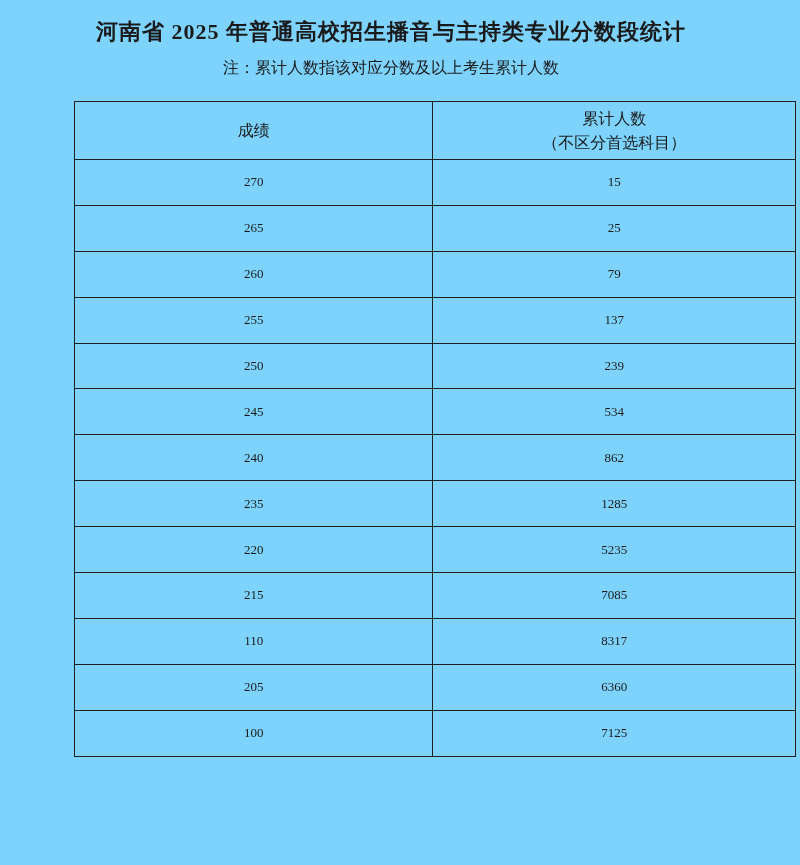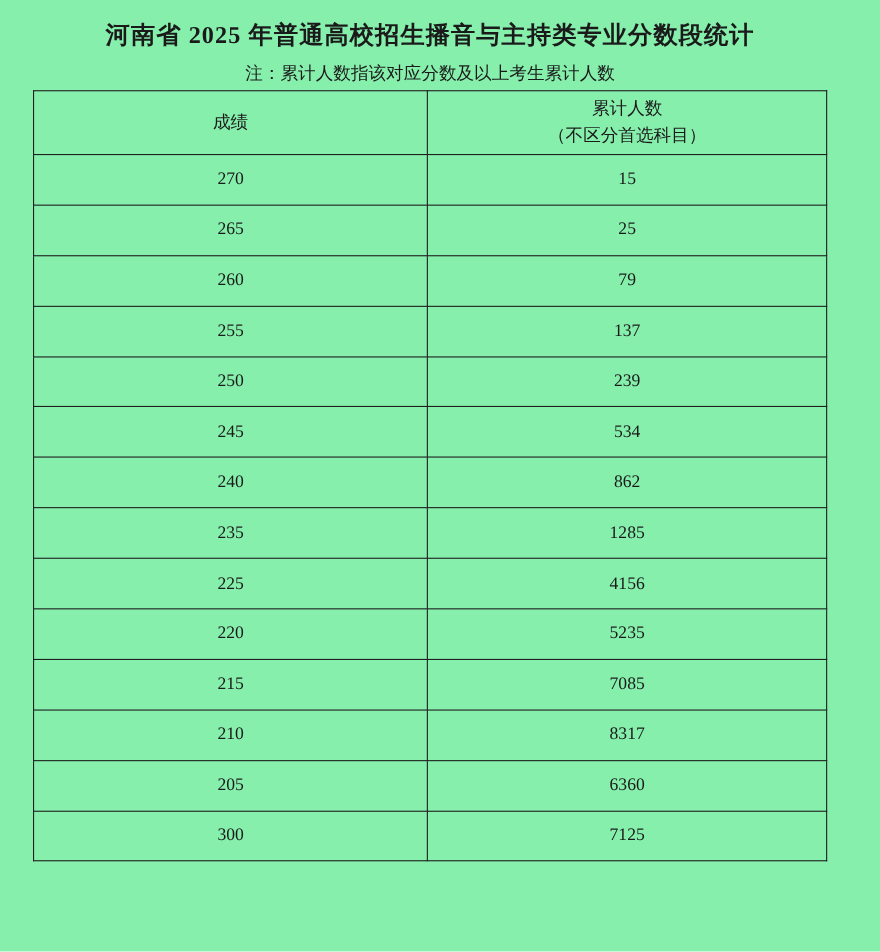--- a/index.html
+++ b/index.html
@@ -5,21 +5,21 @@
   html, body {
     margin: 0;
     padding: 0;
     background: #ffffff;
     font-family: "Liberation Serif", "DejaVu Serif", serif;
     color: #1a1a1a;
   }
   .page {
     width: 800px;
     height: 865px;
-    background: #86efac;
+    background: #7dd3fc;
     box-sizing: border-box;
     overflow: hidden;
   }
   .content {
     width: 722px;
     margin-left: 30px;
   }
   .title {
     text-align: center;
     font-size: 22px;
@@ -27,47 +27,48 @@
     letter-spacing: 1px;
     padding-top: 17px;
     line-height: 30px;
     white-space: nowrap;
   }
   .note {
     text-align: center;
     font-size: 16px;
     font-weight: normal;
     margin-top: 10px;
-    margin-bottom: 3px;
+    margin-bottom: 22px;
     line-height: 22px;
   }
   table.score-table {
     width: 722px;
     border-collapse: collapse;
     table-layout: fixed;
     font-size: 16px;
+    margin-left: 44px;
   }
   table.score-table th,
   table.score-table td {
     border: 1px solid #1f1f1f;
     text-align: center;
     vertical-align: middle;
     padding: 0;
     font-weight: normal;
   }
   table.score-table col.c1 { width: 49.7%; }
   table.score-table col.c2 { width: 50.3%; }
   table.score-table thead th {
     height: 57px;
     line-height: 24px;
     font-size: 16px;
   }
   table.score-table tbody td {
     height: 44.9px;
-    font-size: 16px;
+    font-size: 13px;
   }
   .hdr-line { display: block; }
 </style>
 </head>
 <body>
 
 <div class="page">
   <div class="content">
 
     <div class="title">河南省 2025 年普通高校招生播音与主持类专业分数段统计</div>
@@ -115,40 +116,36 @@
           </tr>
           <tr>
             <td>240</td>
             <td>862</td>
           </tr>
           <tr>
             <td>235</td>
             <td>1285</td>
           </tr>
           <tr>
-            <td>225</td>
-            <td>4156</td>
-          </tr>
-          <tr>
             <td>220</td>
             <td>5235</td>
           </tr>
           <tr>
             <td>215</td>
             <td>7085</td>
           </tr>
           <tr>
-            <td>210</td>
+            <td>110</td>
             <td>8317</td>
           </tr>
           <tr>
             <td>205</td>
             <td>6360</td>
           </tr>
           <tr>
-            <td>300</td>
+            <td>100</td>
             <td>7125</td>
           </tr>
         </tbody>
     </table>
 
   </div>
 </div>
 
 </body></html>

